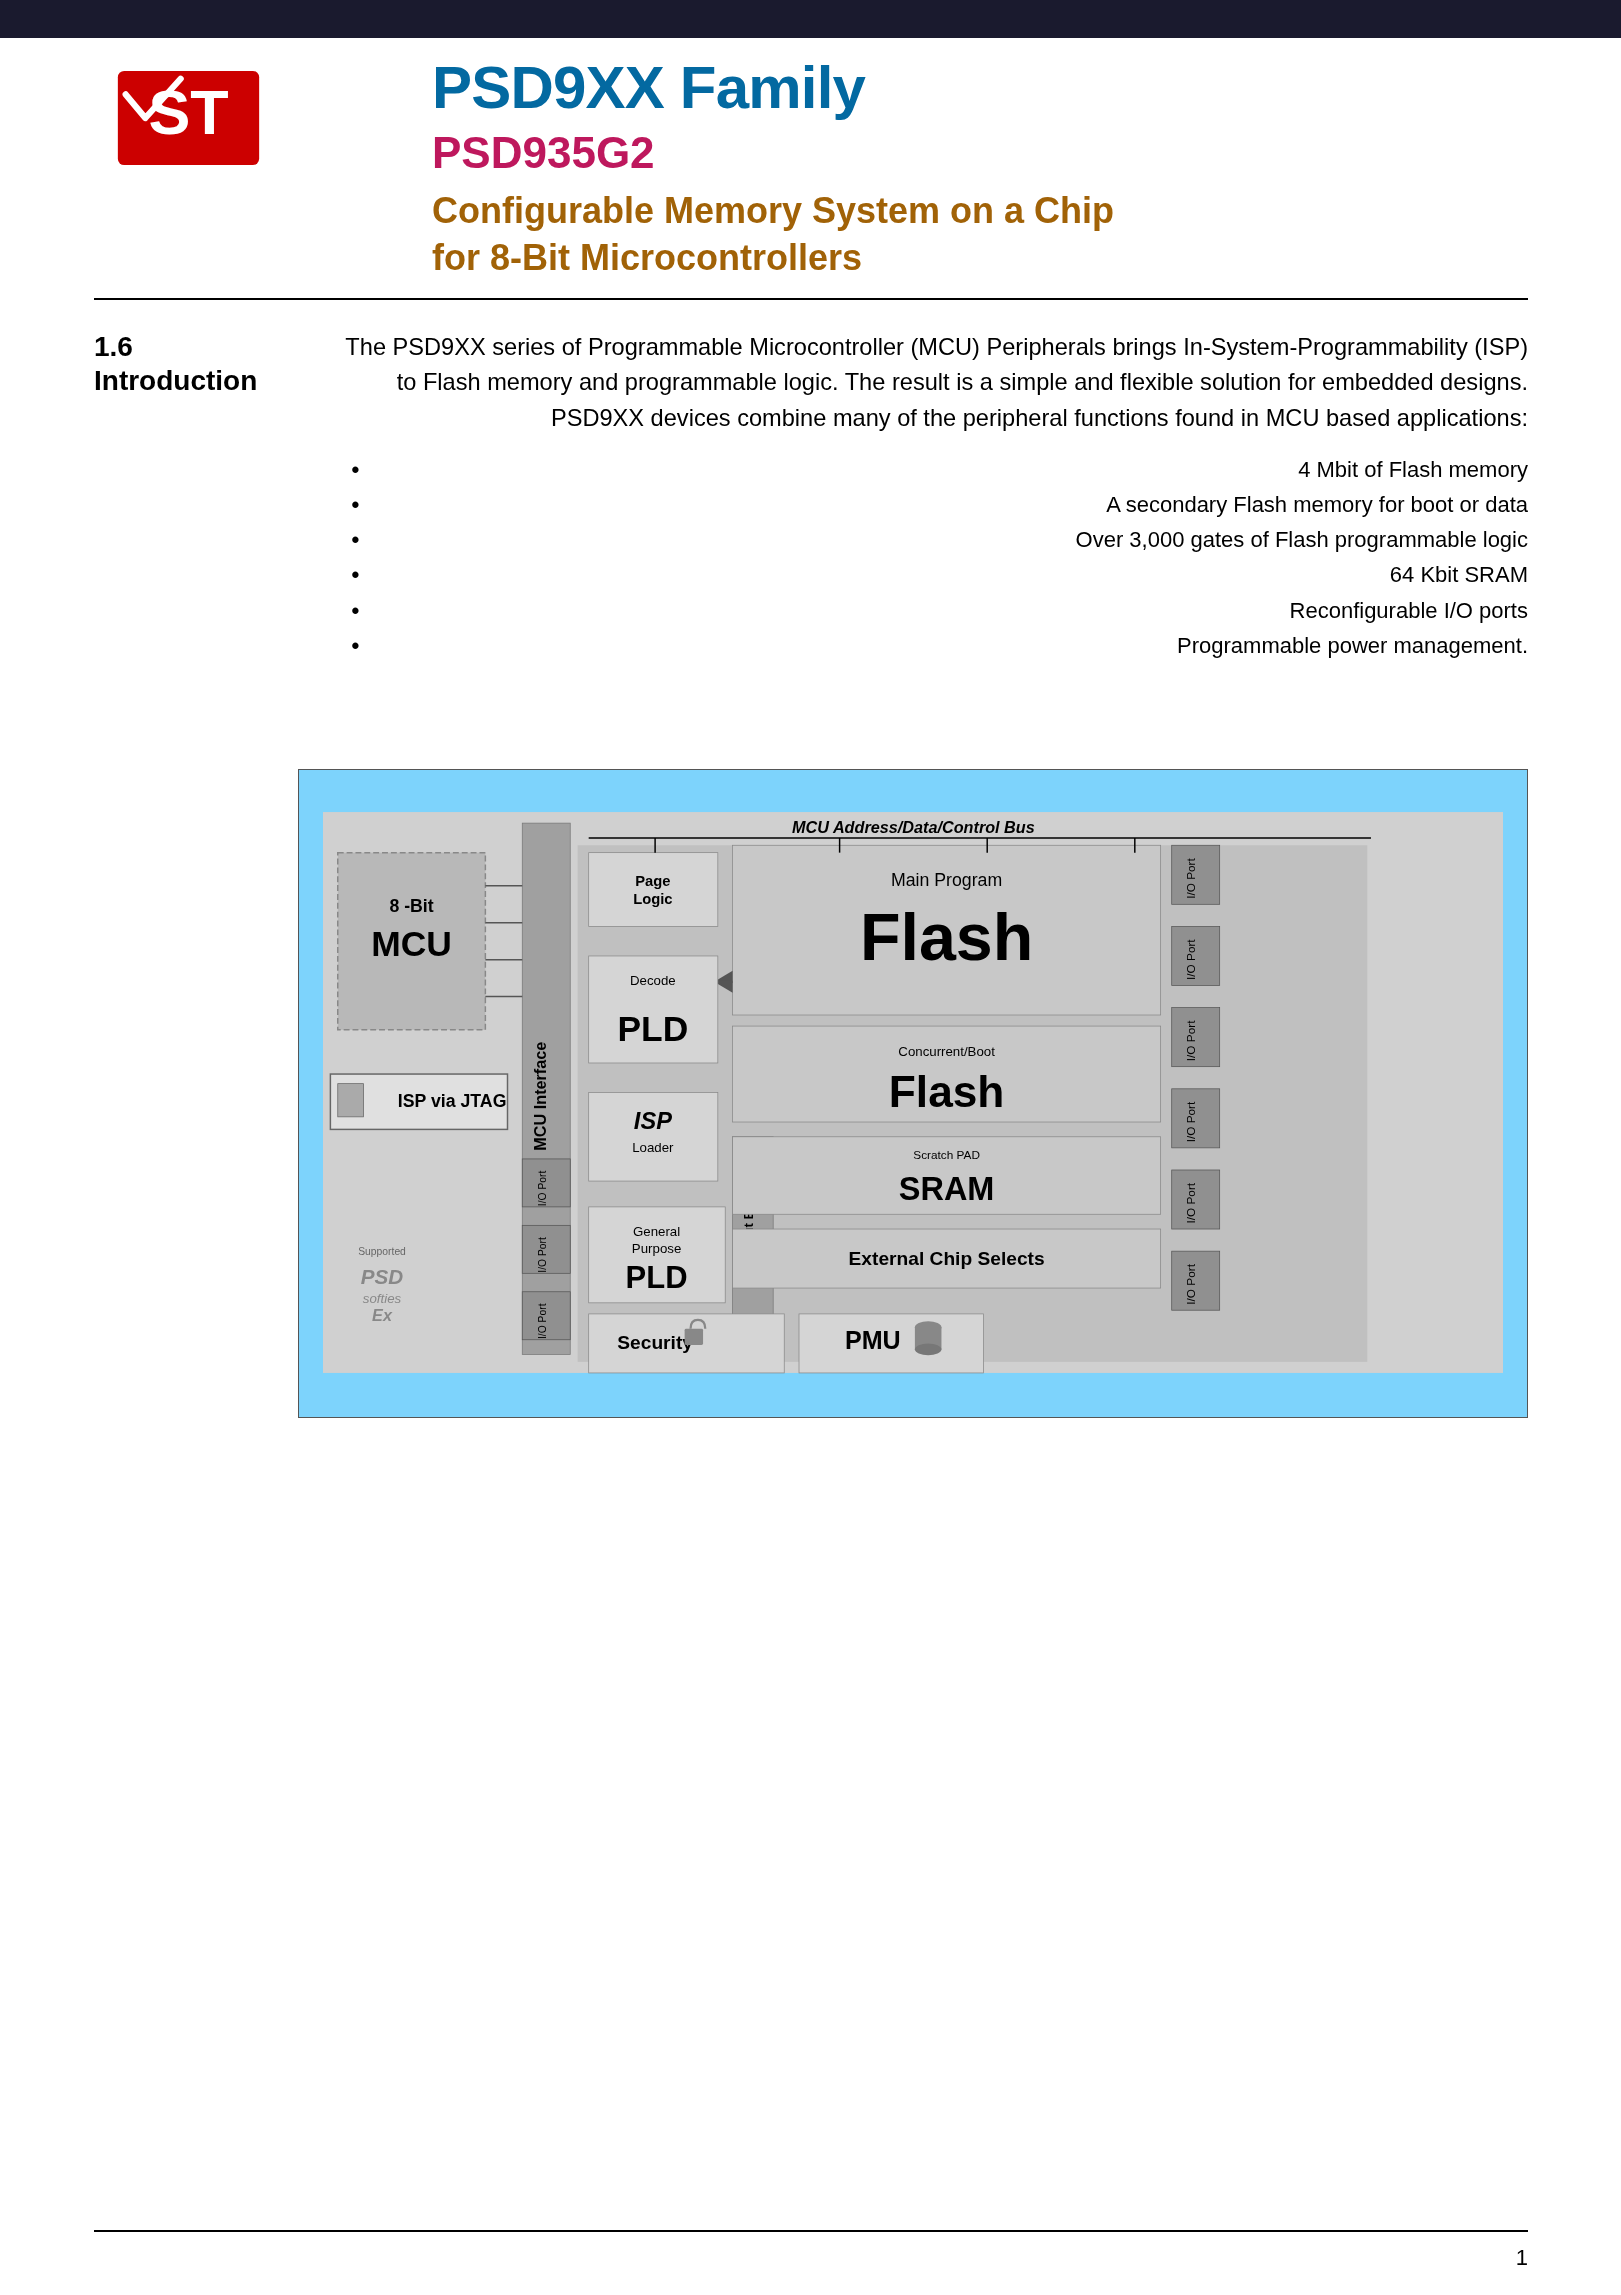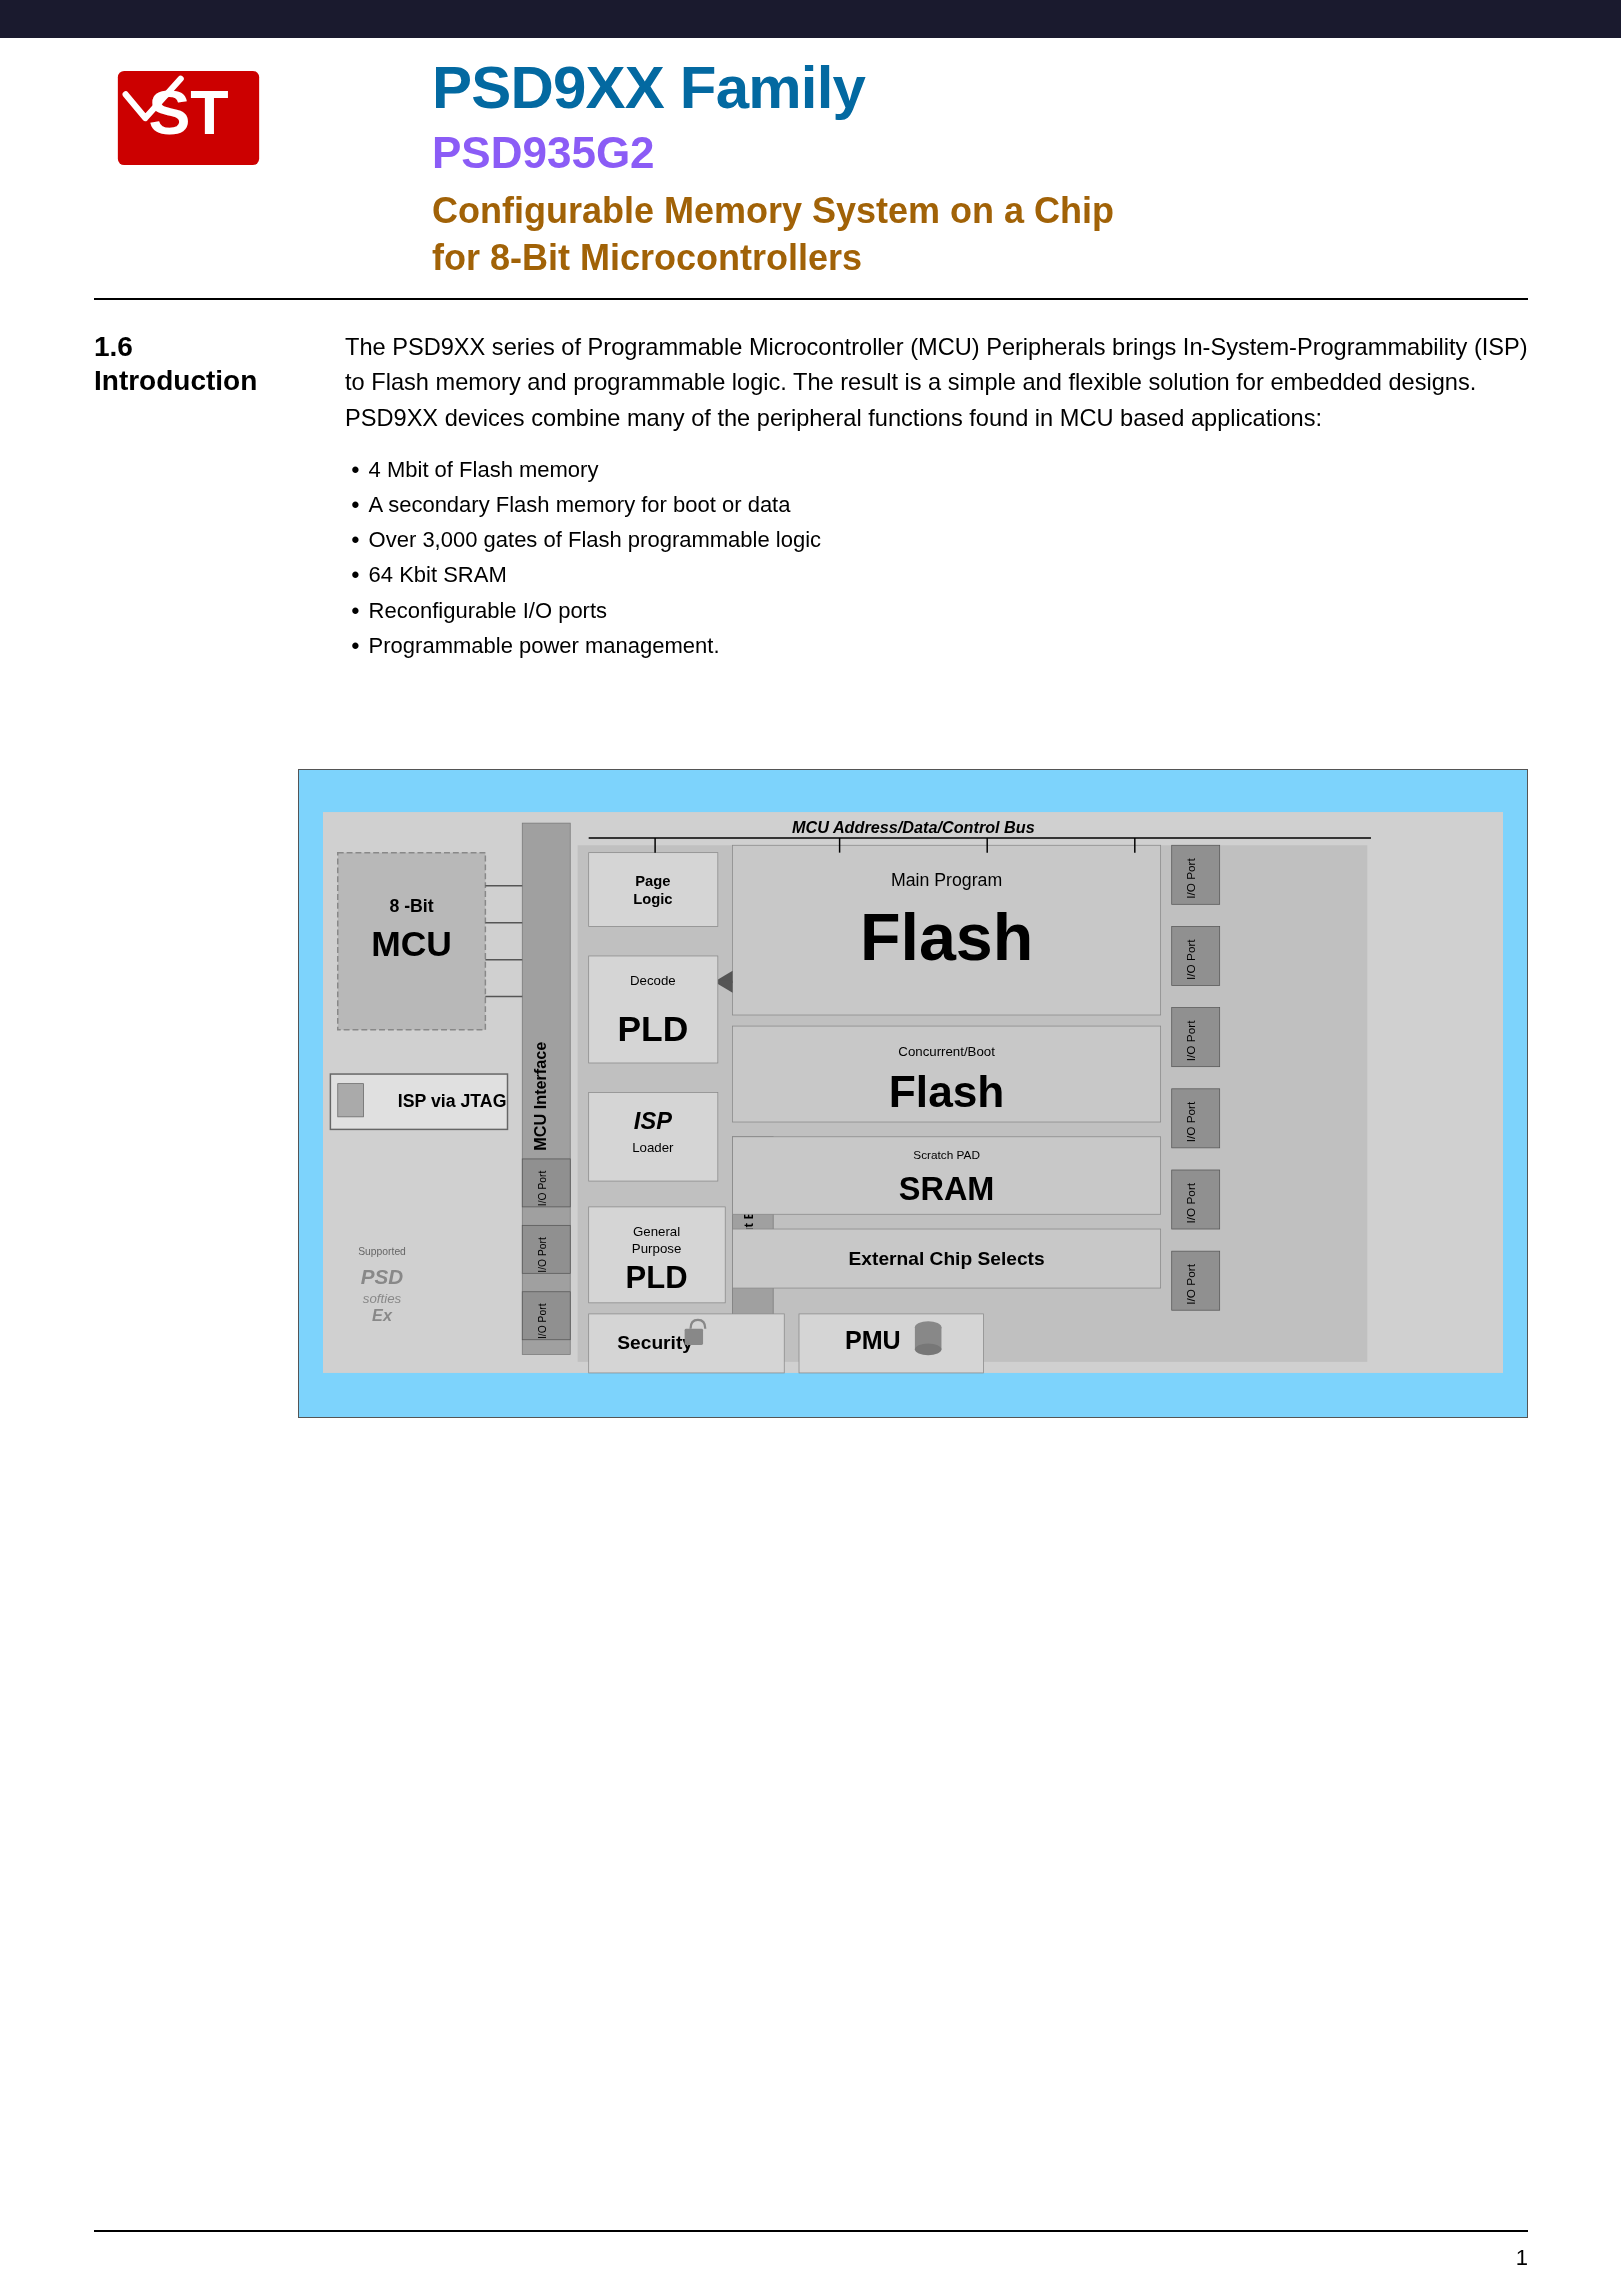--- a/index.html
+++ b/index.html
@@ -49,21 +49,21 @@
       font-size: 60px;
       font-weight: bold;
       color: #0369a1;
       letter-spacing: -0.8px;
       line-height: 1.1;
     }
 
     .product-number {
       font-size: 44px;
       font-weight: bold;
-      color: #8b5cf6;
+      color: #be185d;
       margin-top: 6.3px;
       line-height: 1.2;
     }
 
     .product-description {
       font-size: 36px;
       font-weight: bold;
       color: #a16207;
       margin-top: 7.9px;
       line-height: 1.3;
@@ -103,20 +103,21 @@
 
     .section-title {
       font-size: 28px;
       font-weight: bold;
       color: #000000;
       line-height: 1.2;
     }
 
     .section-content {
       flex: 1;
+      text-align: right;
     }
 
     .intro-text {
       font-size: 23.6px;
       line-height: 1.5;
       color: #000000;
       margin-bottom: 15.7px;
     }
 
     .bullet-list {

